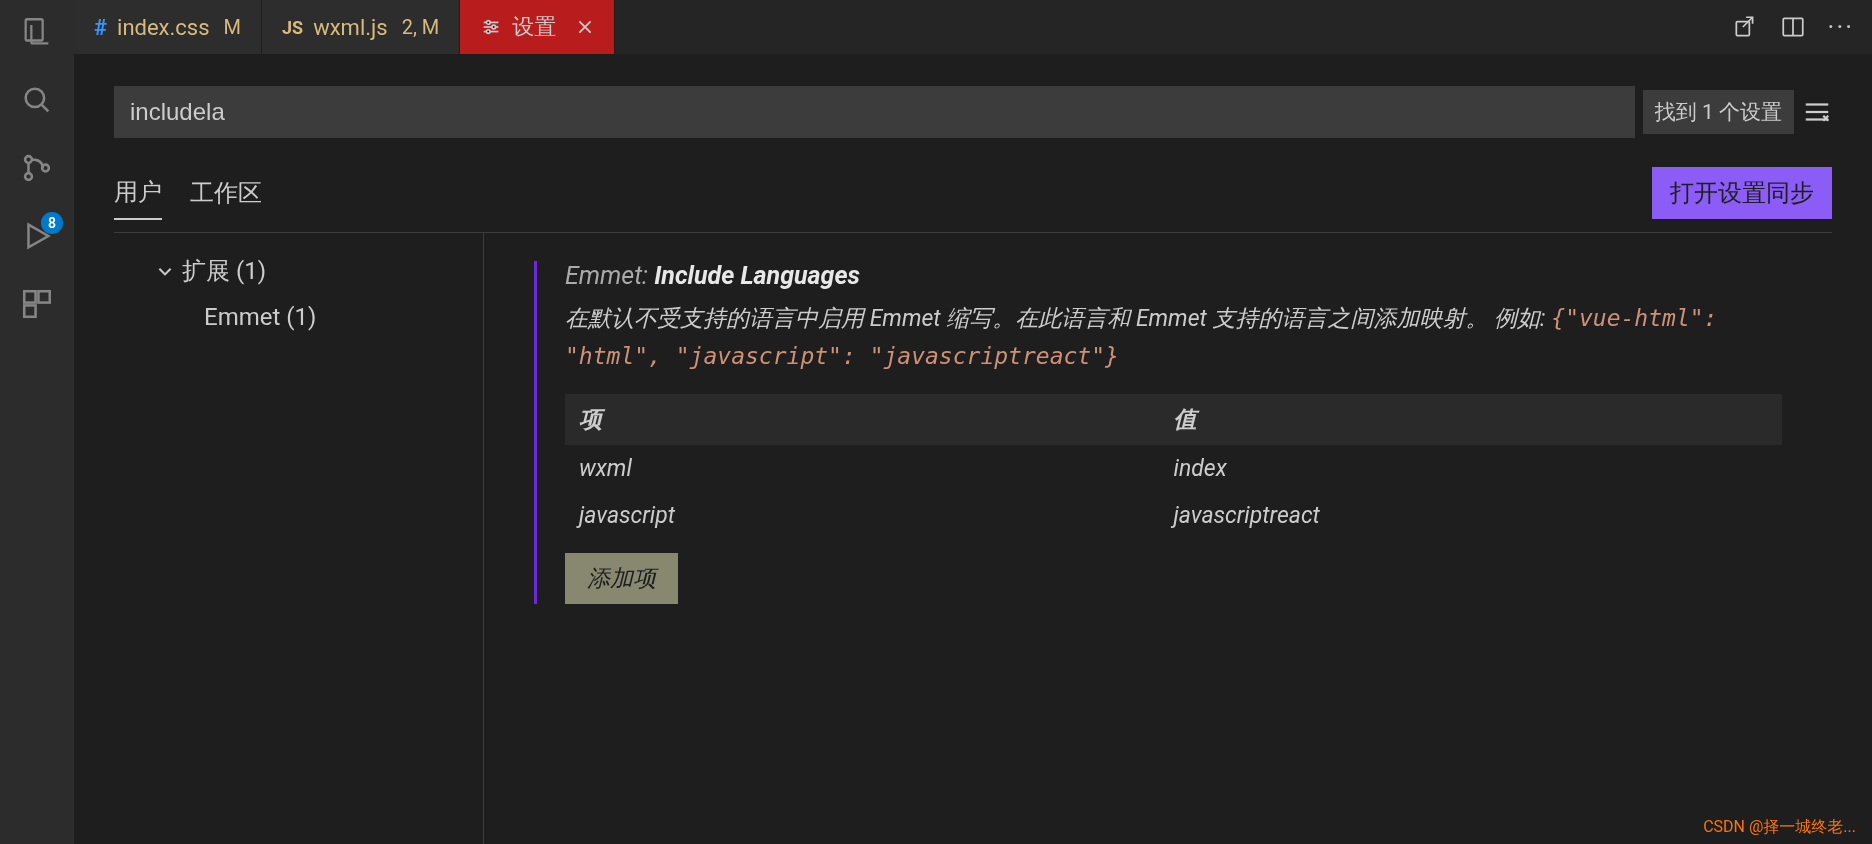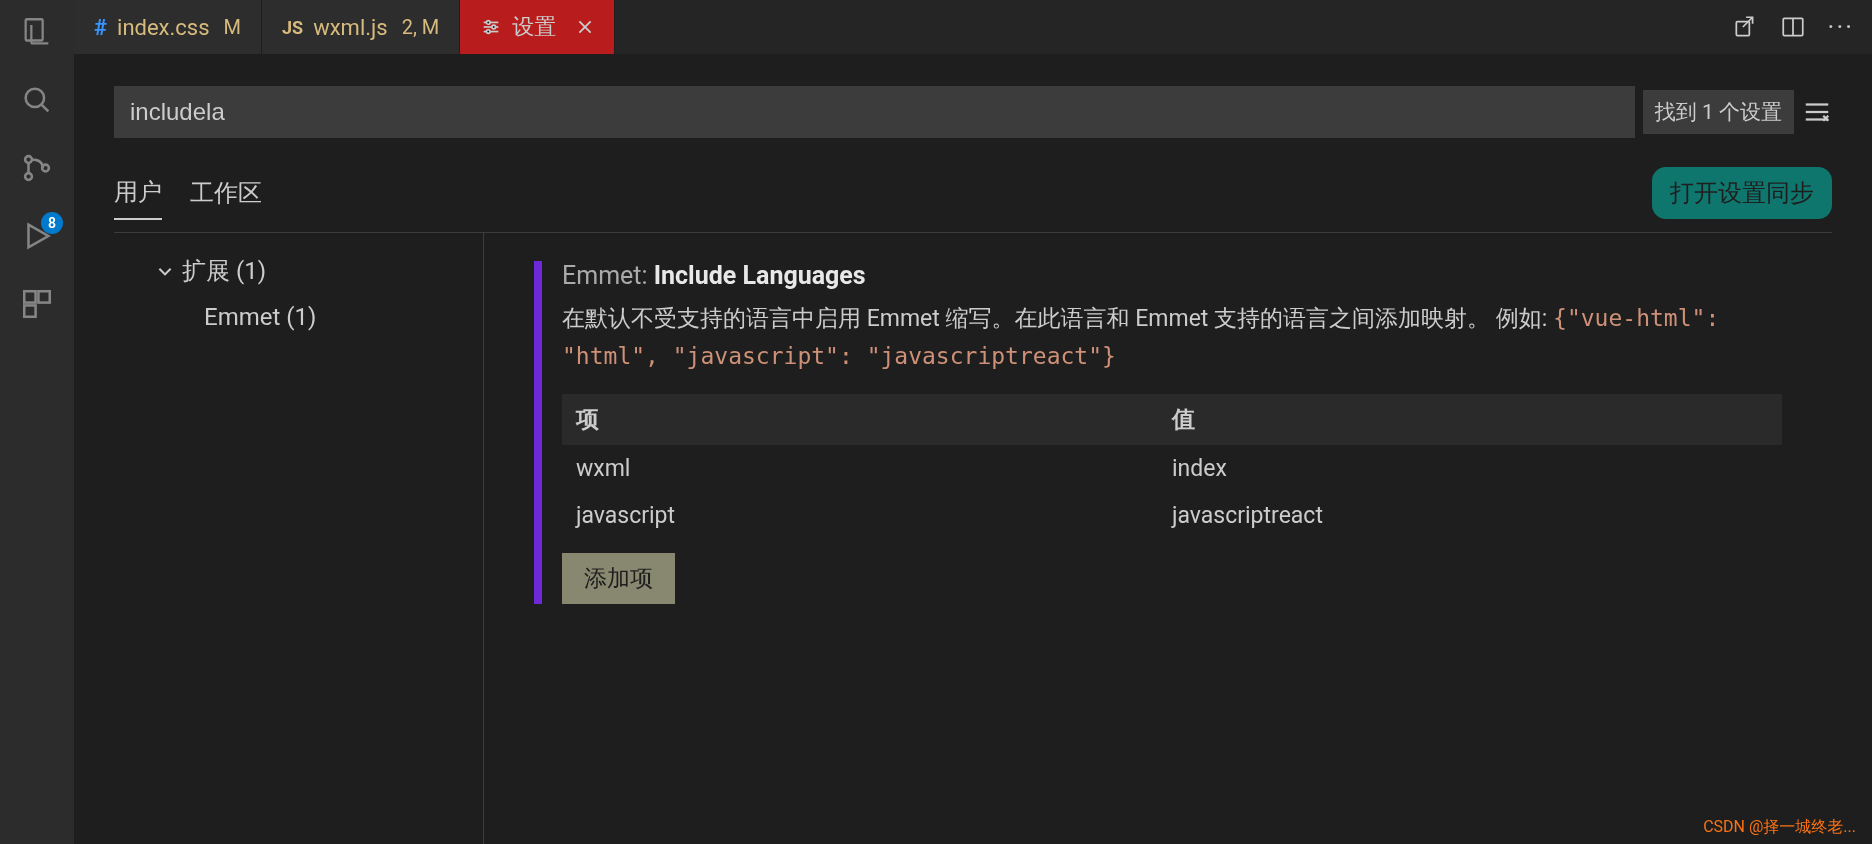--- a/index.html
+++ b/index.html
@@ -136,27 +136,26 @@
 .scope-tab {
   padding: 10px 0;
   margin-right: 28px;
   font-size: 24px;
   color: #cccccc;
   cursor: pointer;
 }
 .scope-tab.active { border-bottom: 2px solid #cccccc; text-align: center; }
 .sync-btn {
   margin-left: auto;
-  background: #0f766e;
+  background: #8b5cf6;
   color: #1e1e1e;
   padding: 10px 18px;
   font-size: 24px;
   font-weight: 500;
   cursor: pointer;
-  border-radius: 14px;
 }
 
 
 .settings-body {
   display: flex;
   flex: 1;
   border-top: 1px solid #3c3c3c;
 }
 .tree {
   width: 370px;
@@ -174,22 +173,23 @@
 }
 .tree-item.child { padding-left: 90px; }
 .chev { display: inline-flex; transform: rotate(0deg); }
 .tree-item .chev svg { width: 18px; height: 18px; }
 
 .settings-main {
   flex: 1;
   padding: 28px 50px;
 }
 .setting-block {
-  border-left: 8px solid #6d28d9;
-  padding-left: 20px;
+  border-left: 3px solid #6d28d9;
+  padding-left: 28px;
+  font-style: italic;
 }
 .setting-title { font-size: 25px; margin-bottom: 10px; }
 .setting-title .prefix { color: #aaaaaa; font-weight: 400; }
 .setting-title .name { color: #e8e8e8; font-weight: 700; }
 .setting-desc { font-size: 23px; line-height: 1.65; color: #cccccc; margin-bottom: 18px; }
 .code-inline { font-family: Menlo, Consolas, monospace; color: #ce9178; }
 
 .kv-table { width: 100%; }
 .kv-head, .kv-row {
   display: flex;

